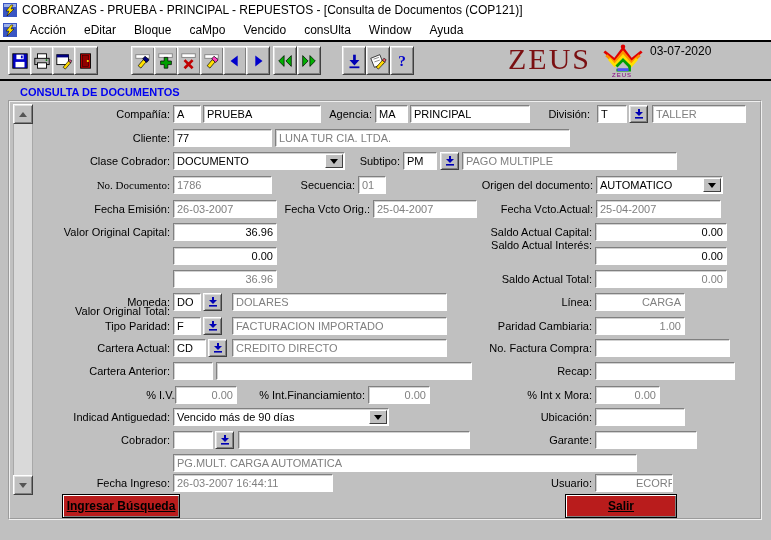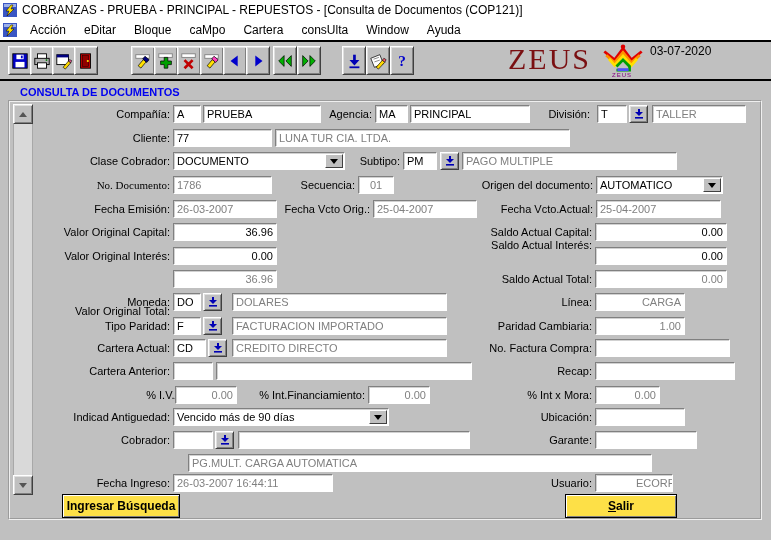--- a/index.html
+++ b/index.html
@@ -45,23 +45,23 @@
   .num{text-align:right;}
   .combo{padding-right:23px;}
   .cbtn{position:absolute;right:1px;top:1px;bottom:1px;width:16px;background:#c0c0c0;
         border:1px solid;border-color:#fff #404040 #404040 #fff;
         display:flex;align-items:center;justify-content:center;}
   .ctri{width:0;height:0;border:4px solid transparent;border-top:5px solid #000;margin-bottom:-4px;}
   .lov{position:absolute;width:19px;height:18px;background:#c0c0c0;
        border:1px solid;border-color:#fff #404040 #404040 #fff;
        box-shadow:inset 1px 1px 0 #dfdfdf, inset -1px -1px 0 #808080;
        display:flex;align-items:center;justify-content:center;box-sizing:border-box;}
-  .pbtn{position:absolute;top:494px;height:22px;background:#fde047;border:1px solid #000;
+  .pbtn{position:absolute;top:494px;height:22px;background:#b91c1c;border:1px solid #000;
         box-shadow:inset 1px 1px 0 #fff, inset -1px -1px 0 #808080;
-        font-weight:bold;font-size:12px;display:flex;align-items:center;justify-content:center;}
+        font-weight:bold;font-size:12px;display:flex;align-items:center;justify-content:center;text-decoration:underline;}
 </style>
 </head>
 <body>
 
 <div class="app">
 
   <div class="titlebar">
     <svg width="14" height="14" viewBox="0 0 14 14">
       <rect x="0" y="0" width="14" height="14" fill="#3a56c4"></rect>
       <rect x="1" y="1" width="12" height="3" fill="#9db0e8"></rect>
@@ -73,21 +73,21 @@
   <div class="menubar">
     <svg width="14" height="14" viewBox="0 0 14 14" style="margin-right:4px;">
       <rect x="0" y="0" width="14" height="14" fill="#3a56c4"></rect>
       <rect x="1" y="1" width="12" height="3" fill="#9db0e8"></rect>
       <polygon points="8,2 3,8 6,8 4,13 11,6 8,6 10,2" fill="#ffe000" stroke="#000" stroke-width="0.5"></polygon>
     </svg>
     <span class="menu-item">Acción</span>
     <span class="menu-item">eDitar</span>
     <span class="menu-item">Bloque</span>
     <span class="menu-item">caMpo</span>
-    <span class="menu-item">Cartera</span>
+    <span class="menu-item">Vencido</span>
     <span class="menu-item">consUlta</span>
     <span class="menu-item">Window</span>
     <span class="menu-item">Ayuda</span>
   </div>
 
   <div class="sep" style="top:40px;"></div>
   <div class="toolbar-bg"></div>
 
   <div class="tbtn" style="left:8px;">
     <svg width="18" height="18" viewBox="0 0 20 20">
@@ -256,42 +256,41 @@
         <rect x="5" y="1" width="2" height="3" fill="#0000b4"></rect>
         <polygon points="2,4 10,4 6,8" fill="#0000b4"></polygon>
         <rect x="2" y="9" width="8" height="1.6" fill="#0000b4"></rect>
       </svg>
   </div>
   <div class="field dis" style="left:462px;top:152px;width:215px;">PAGO MULTIPLE</div>
 
   <div class="lbl" style="left:38px;top:178px;width:132px;font-family:Liberation Serif, serif;">No. Documento:</div>
   <div class="field dis" style="left:173px;top:176px;width:99px;">1786</div>
   <div class="lbl" style="left:280px;top:178px;width:75px;">Secuencia:</div>
-  <div class="field dis" style="left:358px;top:176px;width:36px;text-align:center;">01</div>
+  <div class="field dis" style="left:358px;top:176px;width:28px;">01</div>
   <div class="lbl" style="left:460px;top:178px;width:133px;">Origen del documento:</div>
   <div class="field combo" style="left:596px;top:176px;width:127px;">
     <span>AUTOMATICO</span>
     <span class="cbtn">
         <span class="ctri"></span>
       </span>
   </div>
 
   <div class="lbl" style="left:38px;top:202px;width:132px;">Fecha Emisión:</div>
   <div class="field dis" style="left:173px;top:200px;width:104px;">26-03-2007</div>
   <div class="lbl" style="left:282px;top:202px;width:88px;">Fecha Vcto Orig.:</div>
   <div class="field dis" style="left:373px;top:200px;width:104px;">25-04-2007</div>
   <div class="lbl" style="left:490px;top:202px;width:103px;">Fecha Vcto.Actual:</div>
   <div class="field dis" style="left:596px;top:200px;width:125px;">25-04-2007</div>
 
   <div class="lbl" style="left:38px;top:225px;width:132px;">Valor Original Capital:</div>
   <div class="field num" style="left:173px;top:223px;width:104px;">36.96</div>
   <div class="lbl" style="left:460px;top:225px;width:132px;">Saldo Actual Capital:</div>
   <div class="field num" style="left:595px;top:223px;width:132px;">0.00</div>
 
-  <div class="lbl" style="left:38px;top:249px;width:132px;">Valor Original Interés:</div>
   <div class="field num" style="left:173px;top:247px;width:104px;">0.00</div>
   <div class="lbl" style="left:460px;top:238px;width:132px;">Saldo Actual Interés:</div>
   <div class="field num" style="left:595px;top:247px;width:132px;">0.00</div>
 
   <div class="lbl" style="left:38px;top:272px;width:132px;margin-top:32px;">Valor Original Total:</div>
   <div class="field num dis" style="left:173px;top:270px;width:104px;">36.96</div>
   <div class="lbl" style="left:460px;top:272px;width:132px;">Saldo Actual Total:</div>
   <div class="field num dis" style="left:595px;top:270px;width:132px;">0.00</div>
 
   <div class="lbl" style="left:38px;top:295px;width:132px;">Moneda:</div>
@@ -362,21 +361,21 @@
     <svg width="12" height="12" viewBox="0 0 12 12">
         <rect x="5" y="1" width="2" height="3" fill="#0000b4"></rect>
         <polygon points="2,4 10,4 6,8" fill="#0000b4"></polygon>
         <rect x="2" y="9" width="8" height="1.6" fill="#0000b4"></rect>
       </svg>
   </div>
   <div class="field" style="left:238px;top:431px;width:232px;"></div>
   <div class="lbl" style="left:520px;top:433px;width:72px;">Garante:</div>
   <div class="field" style="left:595px;top:431px;width:102px;"></div>
 
-  <div class="field dis" style="left:188px;top:454px;width:464px;">PG.MULT. CARGA AUTOMATICA</div>
+  <div class="field dis" style="left:173px;top:454px;width:464px;">PG.MULT. CARGA AUTOMATICA</div>
 
   <div class="lbl" style="left:38px;top:476px;width:132px;">Fecha Ingreso:</div>
   <div class="field dis" style="left:173px;top:474px;width:160px;">26-03-2007 16:44:11</div>
   <div class="lbl" style="left:510px;top:476px;width:82px;">Usuario:</div>
   <div class="field dis" style="left:595px;top:474px;width:78px;padding-left:40px;">ECORREA</div>
 
   <div class="pbtn" style="left:62px;width:116px;">
     <span>Ingresar Búsqueda</span>
   </div>
   <div class="pbtn" style="left:565px;width:110px;">

